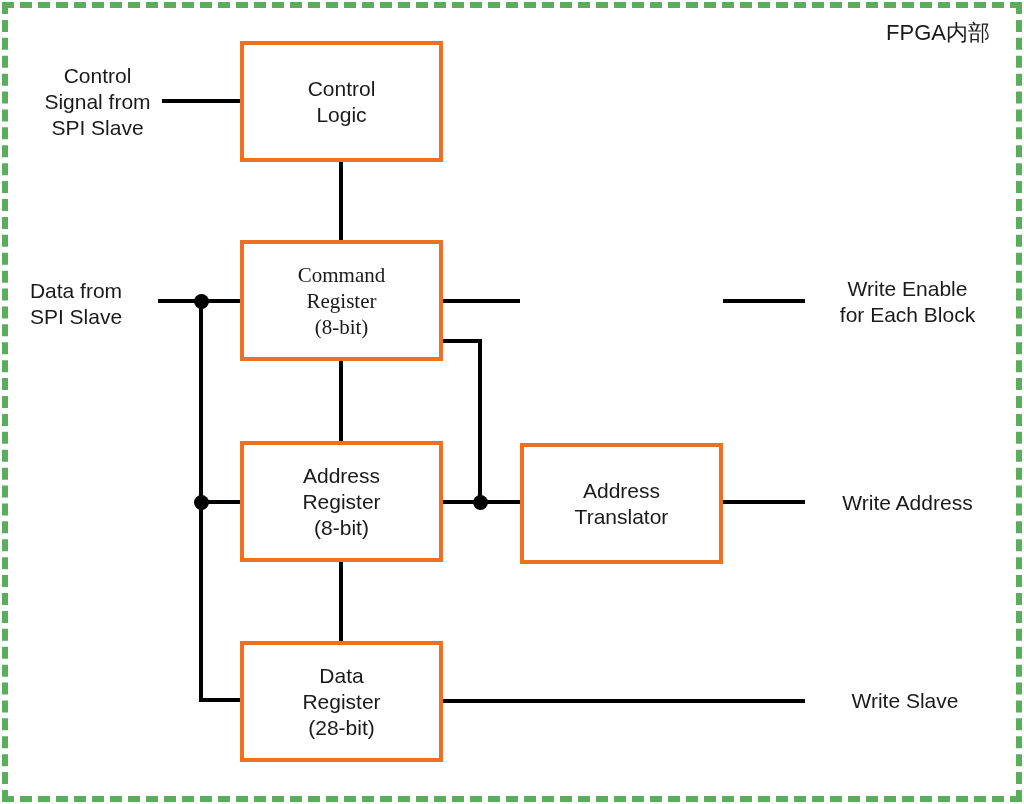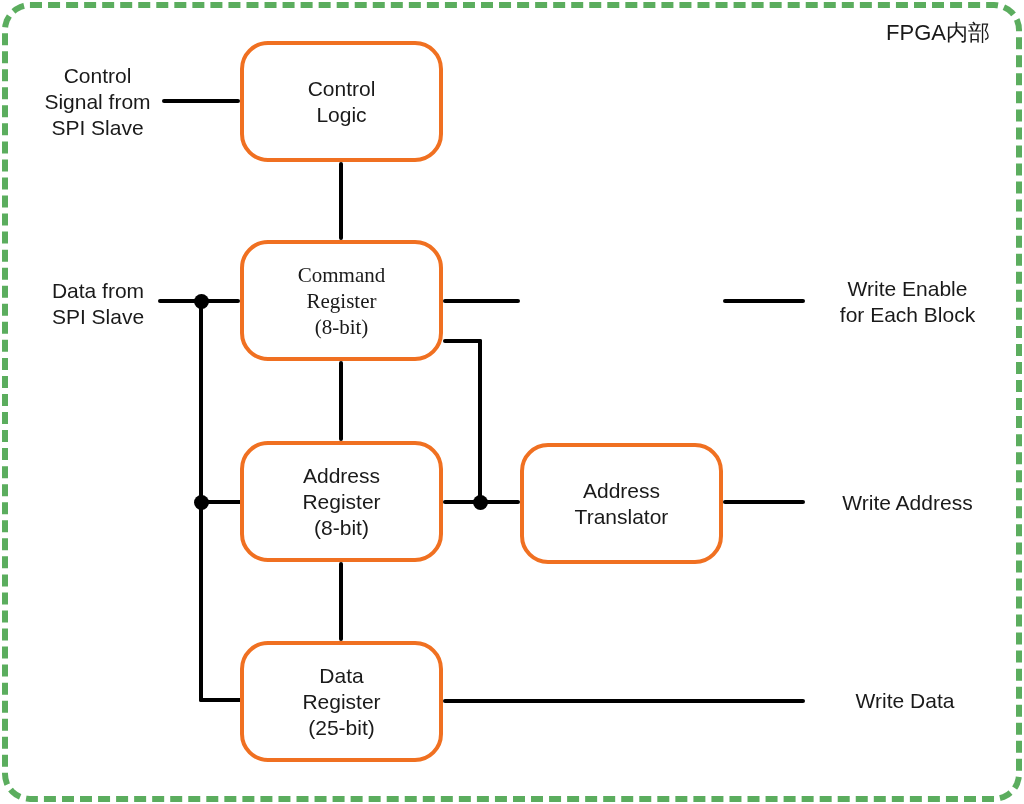--- a/index.html
+++ b/index.html
@@ -2,21 +2,21 @@
 <html style="--block-border: #F07021; --boundary: #5BAD5E; --connector: #000000; --text: #1A1A1A; --bg: #FFFFFF;"><head>
 <meta charset="utf-8">
 <style>
   :root {
     --block-border: #F07021;
     --boundary: #5BAD5E;
     --connector: #000000;
     --text: #1A1A1A;
     --bg: #FFFFFF;
   }
-  * { margin: 0; padding: 0; box-sizing: border-box; border-radius: 28px; }
+  * { margin: 0; padding: 0; box-sizing: border-box; }
   html, body { background: var(--bg); }
   body { font-family: "Liberation Sans", "DejaVu Sans", sans-serif; color: var(--text); }
   .canvas {
     position: relative;
     width: 1024px;
     height: 804px;
     background: var(--bg);
     overflow: hidden;
   }
   .frame {
@@ -73,27 +73,27 @@
 
 <div class="canvas">
 
   <div class="frame"></div>
 
   <div class="title">FPGA内部</div>
 
   <div class="io-label" style="left:20px; top:63px; width:155px;">Control
 Signal from
 SPI Slave</div>
-  <div class="io-label" style="left:30px; top:278px; width:136px;">Data from
+  <div class="io-label" style="left:8px; top:278px; width:136px;">Data from
 SPI Slave</div>
 
   <div class="io-label" style="left:815px; top:276px; width:185px;">Write Enable
 for Each Block</div>
   <div class="io-label" style="left:810px; top:490px; width:195px;">Write Address</div>
-  <div class="io-label" style="left:810px; top:688px; width:190px;">Write Data</div>
+  <div class="io-label" style="left:810px; top:688px; width:190px;">Write Slave</div>
 
   <div class="wire" style="left:162px; top:99px;  width:78px;  height:4px;"></div>
   <div class="wire" style="left:339px; top:162px; width:4px;   height:78px;"></div>
   <div class="wire" style="left:158px; top:299px; width:82px;  height:4px;"></div>
   <div class="wire" style="left:199px; top:299px; width:4px;   height:403px;"></div>
   <div class="wire" style="left:199px; top:500px; width:43px;  height:4px;"></div>
   <div class="wire" style="left:199px; top:698px; width:43px;  height:4px;"></div>
   <div class="wire" style="left:443px; top:299px; width:77px;  height:4px;"></div>
   <div class="wire" style="left:443px; top:339px; width:39px;  height:4px;"></div>
   <div class="wire" style="left:478px; top:339px; width:4px;   height:165px;"></div>
@@ -113,15 +113,15 @@
   <div class="block" style="left:240px; top:240px;font-family:Liberation Serif, serif;">Command
 Register
 (8-bit)</div>
   <div class="block" style="left:240px; top:441px;">Address
 Register
 (8-bit)</div>
   <div class="block" style="left:520px; top:443px;">Address
 Translator</div>
   <div class="block" style="left:240px; top:641px;">Data
 Register
-(25-bit)</div>
+(28-bit)</div>
 
 </div>
 
 </body></html>

